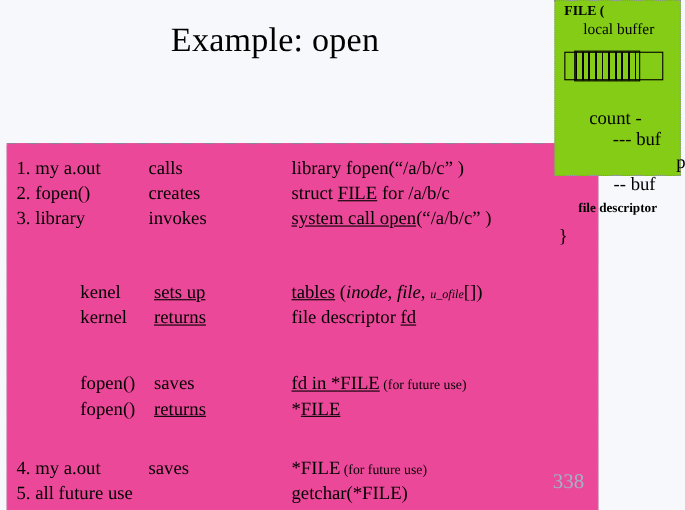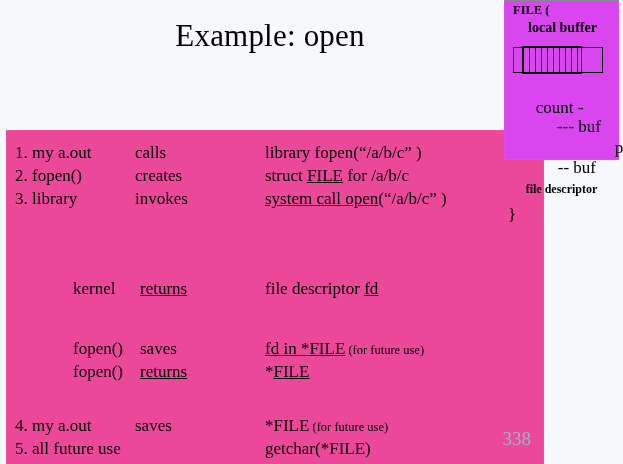--- a/index.html
+++ b/index.html
@@ -26,21 +26,20 @@
     position: absolute;
     left: 0;
     top: 18px;
     width: 500px;
     text-align: center;
     font-family: "Liberation Serif", serif;
     font-size: 31px;
     font-weight: 400;
     color: #000000;
     letter-spacing: 0.2px;
-    padding-left: 20px;
   }
 
   
   .content-box {
     position: absolute;
     left: 6px;
     top: 82px;
     width: 538px;
     height: 370px;
     background: #ec4899;
@@ -111,21 +110,21 @@
     font-family: "Liberation Serif", serif;
   }
 
   
   .file-box {
     position: absolute;
     left: 504px;
     top: 0px;
     width: 115px;
     height: 160px;
-    background: #d946ef;
+    background: #84cc16;
     border: 1px dotted #8a8f9a;
     box-sizing: border-box;
   }
   .file-label {
     position: absolute;
     left: 8px;
     top: 2px;
     font-size: 12.5px;
     font-weight: bold;
     font-family: "Liberation Serif", serif;
@@ -133,21 +132,20 @@
     white-space: nowrap;
   }
   .local-buffer-label {
     position: absolute;
     left: 0;
     top: 19px;
     width: 115px;
     text-align: center;
     font-size: 14px;
     color: #000;
-    font-weight: bold;
   }
   .buffer-outer {
     position: absolute;
     left: 8px;
     top: 46px;
     width: 90px;
     height: 26px;
     border: 1.5px solid #000;
     box-sizing: border-box;
     background: transparent;
@@ -230,20 +228,25 @@
         </div>
         <div class="row" style="top: 35px;">
           <span class="col-a">2. fopen()</span>
           <span class="col-b">creates</span>
           <span class="col-c"><span>struct </span><u class="ul">FILE</u><span> for /a/b/c</span></span>
         </div>
         <div class="row" style="top: 58px;">
           <span class="col-a">3. library</span>
           <span class="col-b">invokes</span>
           <span class="col-c"><u class="ul">system call open</u><span>(“/a/b/c”  )</span></span>
+        </div>
+        <div class="row indent" style="top: 125px;">
+          <span class="col-a">kenel</span>
+          <span class="col-b"><u class="ul">sets up</u></span>
+          <span class="col-c"><u class="ul">tables</u><span> (</span><span class="ital">inode, file,</span><span> </span><span class="smaller-ital">u_ofile</span><span>[])</span></span>
         </div>
         <div class="row indent" style="top: 148px;">
           <span class="col-a">kernel</span>
           <span class="col-b"><u class="ul">returns</u></span>
           <span class="col-c"><span>file descriptor </span><u class="ul">fd</u></span>
         </div>
         <div class="row indent" style="top: 208px;">
           <span class="col-a">fopen()</span>
           <span class="col-b">saves</span>
           <span class="col-c"><u class="ul">fd   in *FILE</u><span class="small"> (for future use)</span></span>

